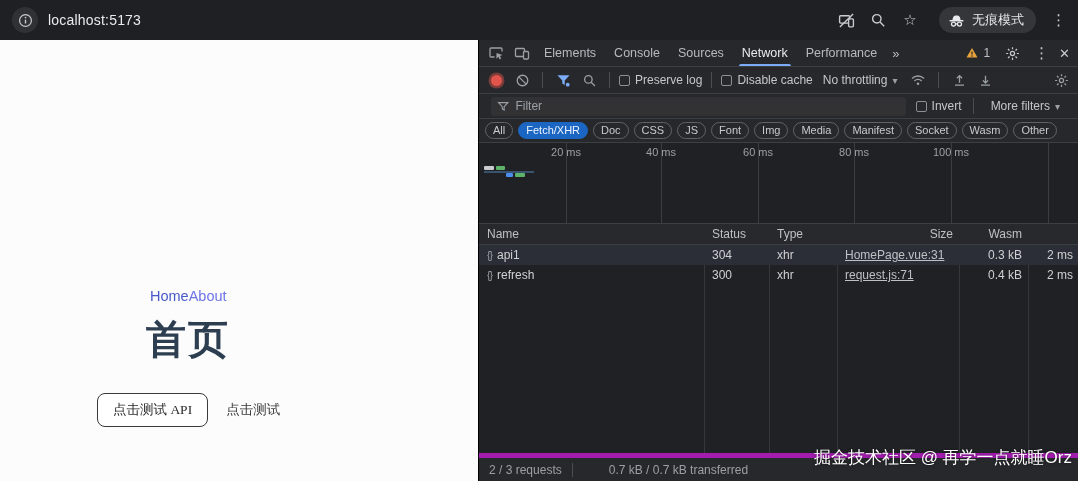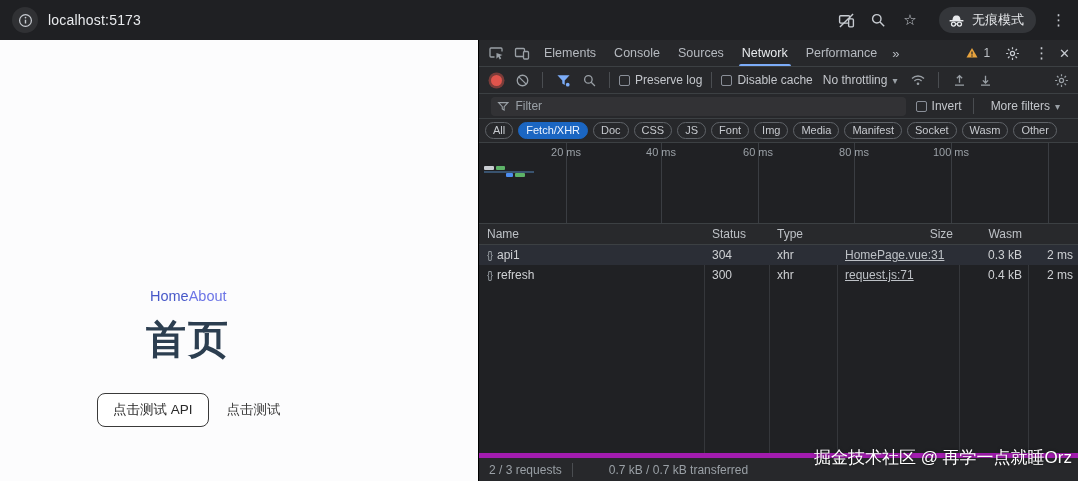--- a/index.html
+++ b/index.html
@@ -26,21 +26,21 @@
   .content { flex:1; display:flex; min-height:0; }
 
   
   .page { width:478px; background:#fcfcfd; position:relative; flex:0 0 478px; }
   .page-nav { position:absolute; top:248px; left:150px; font-size:14.5px; }
   .page-nav a { text-decoration:none; cursor:pointer;text-align:right; }
   .nav-home { color:#4758c8; }
   .nav-about { color:#6b74e6; }
   .page-title { position:absolute; top:272px; left:146px; font-size:40px; font-weight:bold;
     color:#2c3e50; letter-spacing:2px; }
-  .btn-row { position:absolute; top:353px; left:97px; display:flex; align-items:center; gap:12px; }
+  .btn-row { position:absolute; top:353px; left:97px; display:flex; align-items:center; gap:12px;font-family:Liberation Serif, serif; }
   .btn-api { background:#fff; border:1.5px solid #3a3a3a; border-radius:8px; padding:7px 15px;
     font-size:13.5px; color:#2b2b2b; font-family:inherit; cursor:pointer; }
   .btn-logout { background:transparent; border:none; font-size:13.5px; color:#3a3a3a;
     font-family:inherit; padding:7px 6px; cursor:pointer; }
 
   
   .devtools { width:600px; flex:0 0 600px; background:#202124; color:#cfd1d4; font-size:12px;
     display:flex; flex-direction:column; border-left:1px solid #000; position:relative; }
   .dt-row { display:flex; align-items:center; border-bottom:1px solid #3c4043; flex-shrink:0; }
   .sep { width:1px; height:16px; background:#4a4d51; margin:0 5px; flex-shrink:0; }

